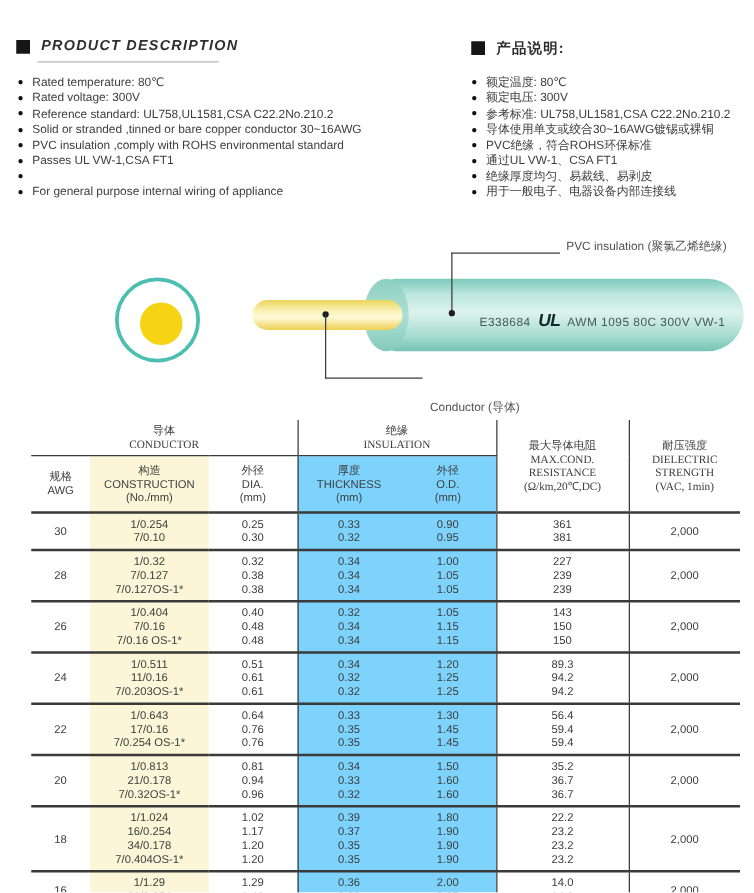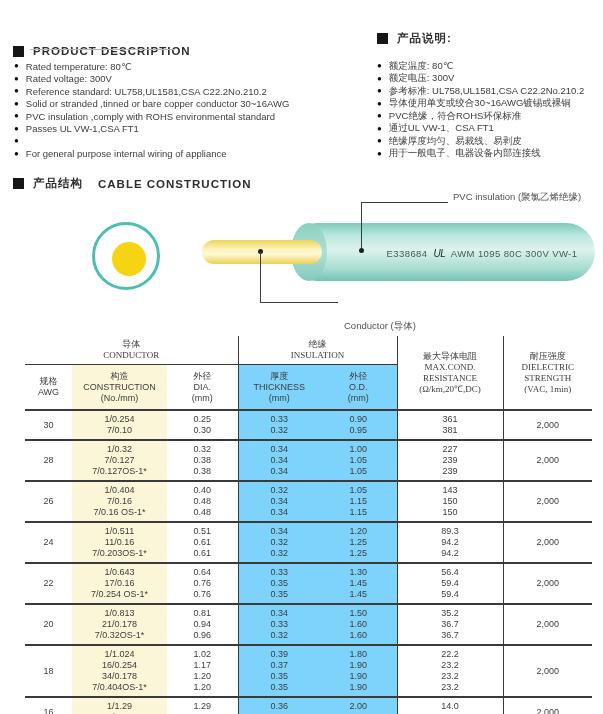--- a/index.html
+++ b/index.html
@@ -23,21 +23,21 @@
   .xsec-core{position:absolute;left:17px;top:17px;width:34px;height:34px;border-radius:50%;background:#f6d414;}
   .cable-body{position:absolute;left:308px;top:223px;width:287px;height:58px;
               border-radius:8px 29px 29px 8px;
               background:linear-gradient(180deg,#7ecabb 0%,#bce7de 22%,#dcf3ed 46%,#a9ddd1 78%,#74c4b4 100%);}
   .cable-cap{position:absolute;left:291px;top:223px;width:36px;height:58px;border-radius:50%;
              background:linear-gradient(180deg,#8ccfc0 0%,#aee0d5 50%,#83cabb 100%);}
   .cond-rod{position:absolute;left:202px;top:240px;width:120px;height:24px;border-radius:12px;
             background:linear-gradient(180deg,#ecd45c 0%,#fbf3b8 38%,#fdf9d8 58%,#eed051 100%);}
   .marking{position:absolute;left:366px;top:248px;width:232px;text-align:center;font-size:9.5px;
            color:#465a58;letter-spacing:0.4px;white-space:nowrap;}
-  .ul-mark{font-weight:400;font-style:italic;font-size:10px;color:#14282a;letter-spacing:-0.5px;margin:0 3px;}
+  .ul-mark{font-weight:700;font-style:italic;font-size:14px;color:#14282a;letter-spacing:-0.5px;margin:0 3px;}
   .lead-line{position:absolute;background:#3c3c3c;}
   .lead-dot{position:absolute;width:5px;height:5px;border-radius:50%;background:#1e1e1e;}
   .dlabel{position:absolute;font-size:9.5px;color:#525252;white-space:nowrap;}
 
   
   table.spec{position:absolute;left:25px;top:336px;width:567px;border-collapse:collapse;table-layout:fixed;
              font-size:9px;color:#3d3d3d;}
   .spec th,.spec td{padding:0;text-align:center;vertical-align:middle;font-weight:normal;}
   .spec .blk{display:block;line-height:11px;}
   .spec thead tr.grp th{height:28px;font-family:Liberation Serif, serif;}
@@ -50,21 +50,21 @@
   .spec tbody tr{border-top:2px solid #3a3a3a;}
   .spec tbody tr:last-child{border-bottom:1.5px solid #3a3a3a;}
   .spec tbody td{padding:3px 0;}
   .spec tbody td div{line-height:11px;}
 </style>
 </head>
 <body>
 
 <div class="page">
 
-  <div class="sec-title" style="left:13px;top:45px;">
+  <div class="sec-title" style="left:13px;top:31px;font-style:italic;">
     <span class="sq"></span>
     <span>PRODUCT DESCRIPTION</span>
   </div>
   <div class="title-rule" style="left:30px;top:49px;width:145px;"></div>
 
   <div class="sec-title" style="left:377px;top:31px;">
     <span class="sq"></span>
     <span>产品说明:</span>
   </div>
 
@@ -129,25 +129,20 @@
       <li>
         <span class="bullet">●</span>
         <span>绝缘厚度均匀、易裁线、易剥皮</span>
       </li>
       <li>
         <span class="bullet">●</span>
         <span>用于一般电子、电器设备内部连接线</span>
       </li>
     </ul>
 
-  <div class="sec-title" style="left:13px;top:176px;">
-    <span class="sq"></span>
-    <span>产品结构</span>
-    <span style="margin-left:6px;">CABLE CONSTRUCTION</span>
-  </div>
 
   <div>
     <div class="xsec-outer">
       <div class="xsec-core"></div>
     </div>
 
     <div class="cable-body"></div>
     <div class="cable-cap"></div>
     <div class="cond-rod"></div>
 

